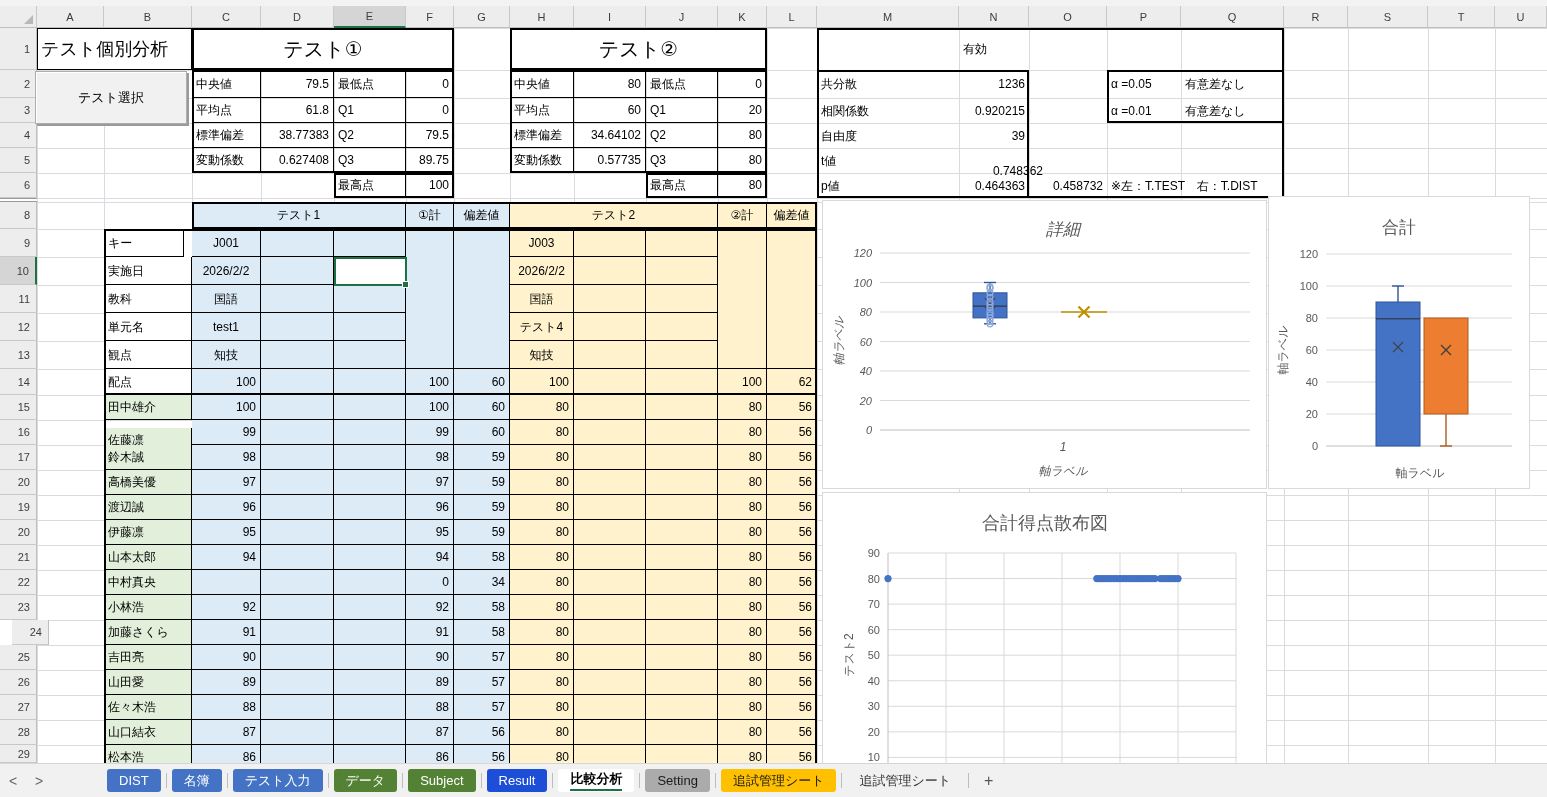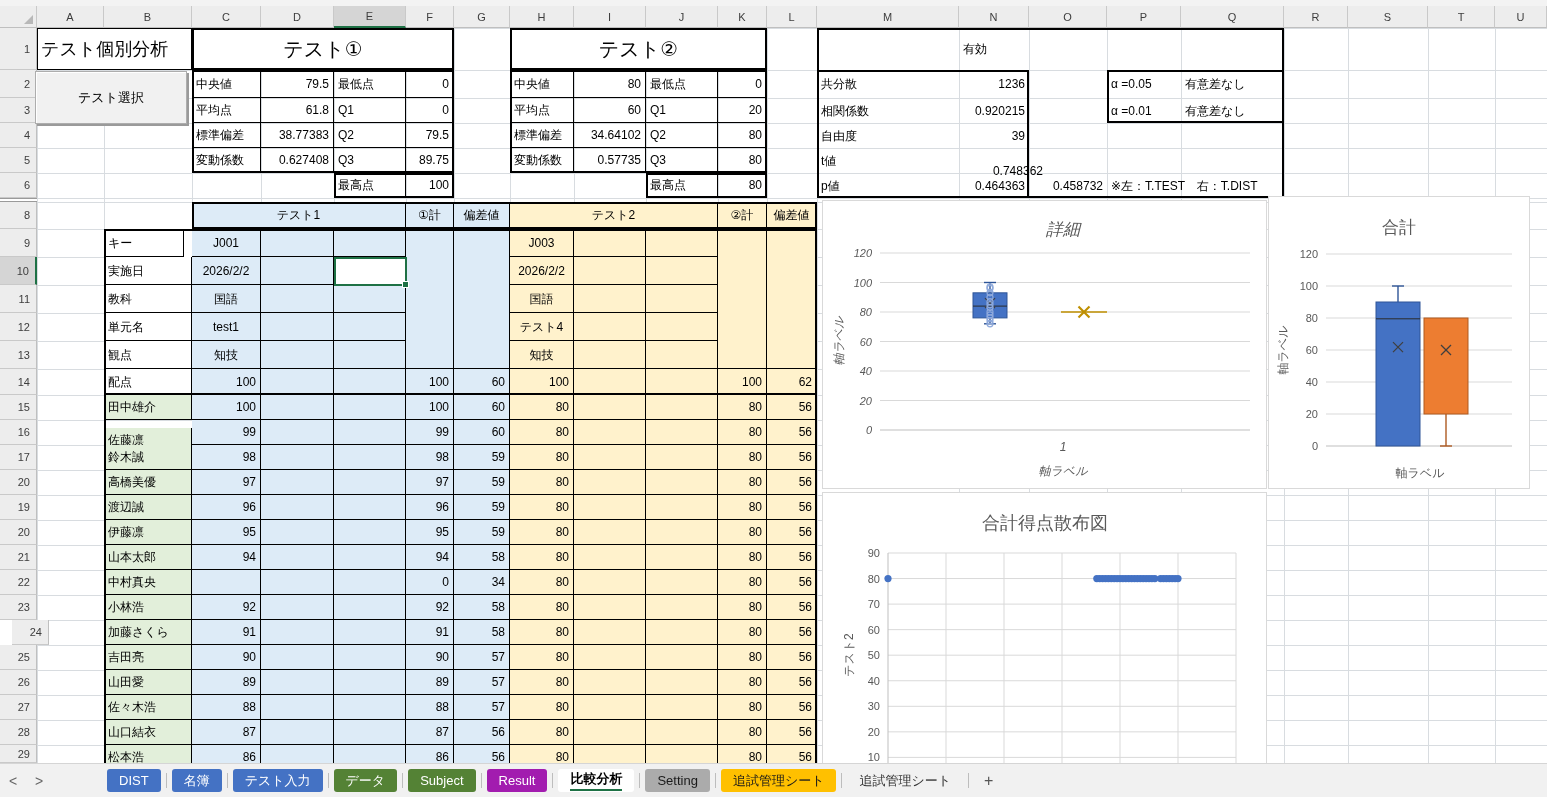--- a/index.html
+++ b/index.html
@@ -595,21 +595,21 @@
       </div>
       <div class="tabsep"></div>
       <div class="tabchip" style="background: rgb(84, 130, 53); color: rgb(255, 255, 255);">
         <span>データ</span>
       </div>
       <div class="tabsep"></div>
       <div class="tabchip" style="background: rgb(84, 130, 53); color: rgb(255, 255, 255);">
         <span>Subject</span>
       </div>
       <div class="tabsep"></div>
-      <div class="tabchip" style="background: #a21caf; color: rgb(255, 255, 255);">
+      <div class="tabchip" style="background: #1d4ed8; color: rgb(255, 255, 255);">
         <span>Result</span>
       </div>
       <div class="tabsep"></div>
       <div class="tabchip" style="background: rgb(255, 255, 255); color: rgb(0, 0, 0);">
         <span class="activelabel">比較分析</span>
       </div>
       <div class="tabsep"></div>
       <div class="tabchip" style="background: rgb(171, 171, 171); color: rgb(26, 26, 26);">
         <span>Setting</span>
       </div>

